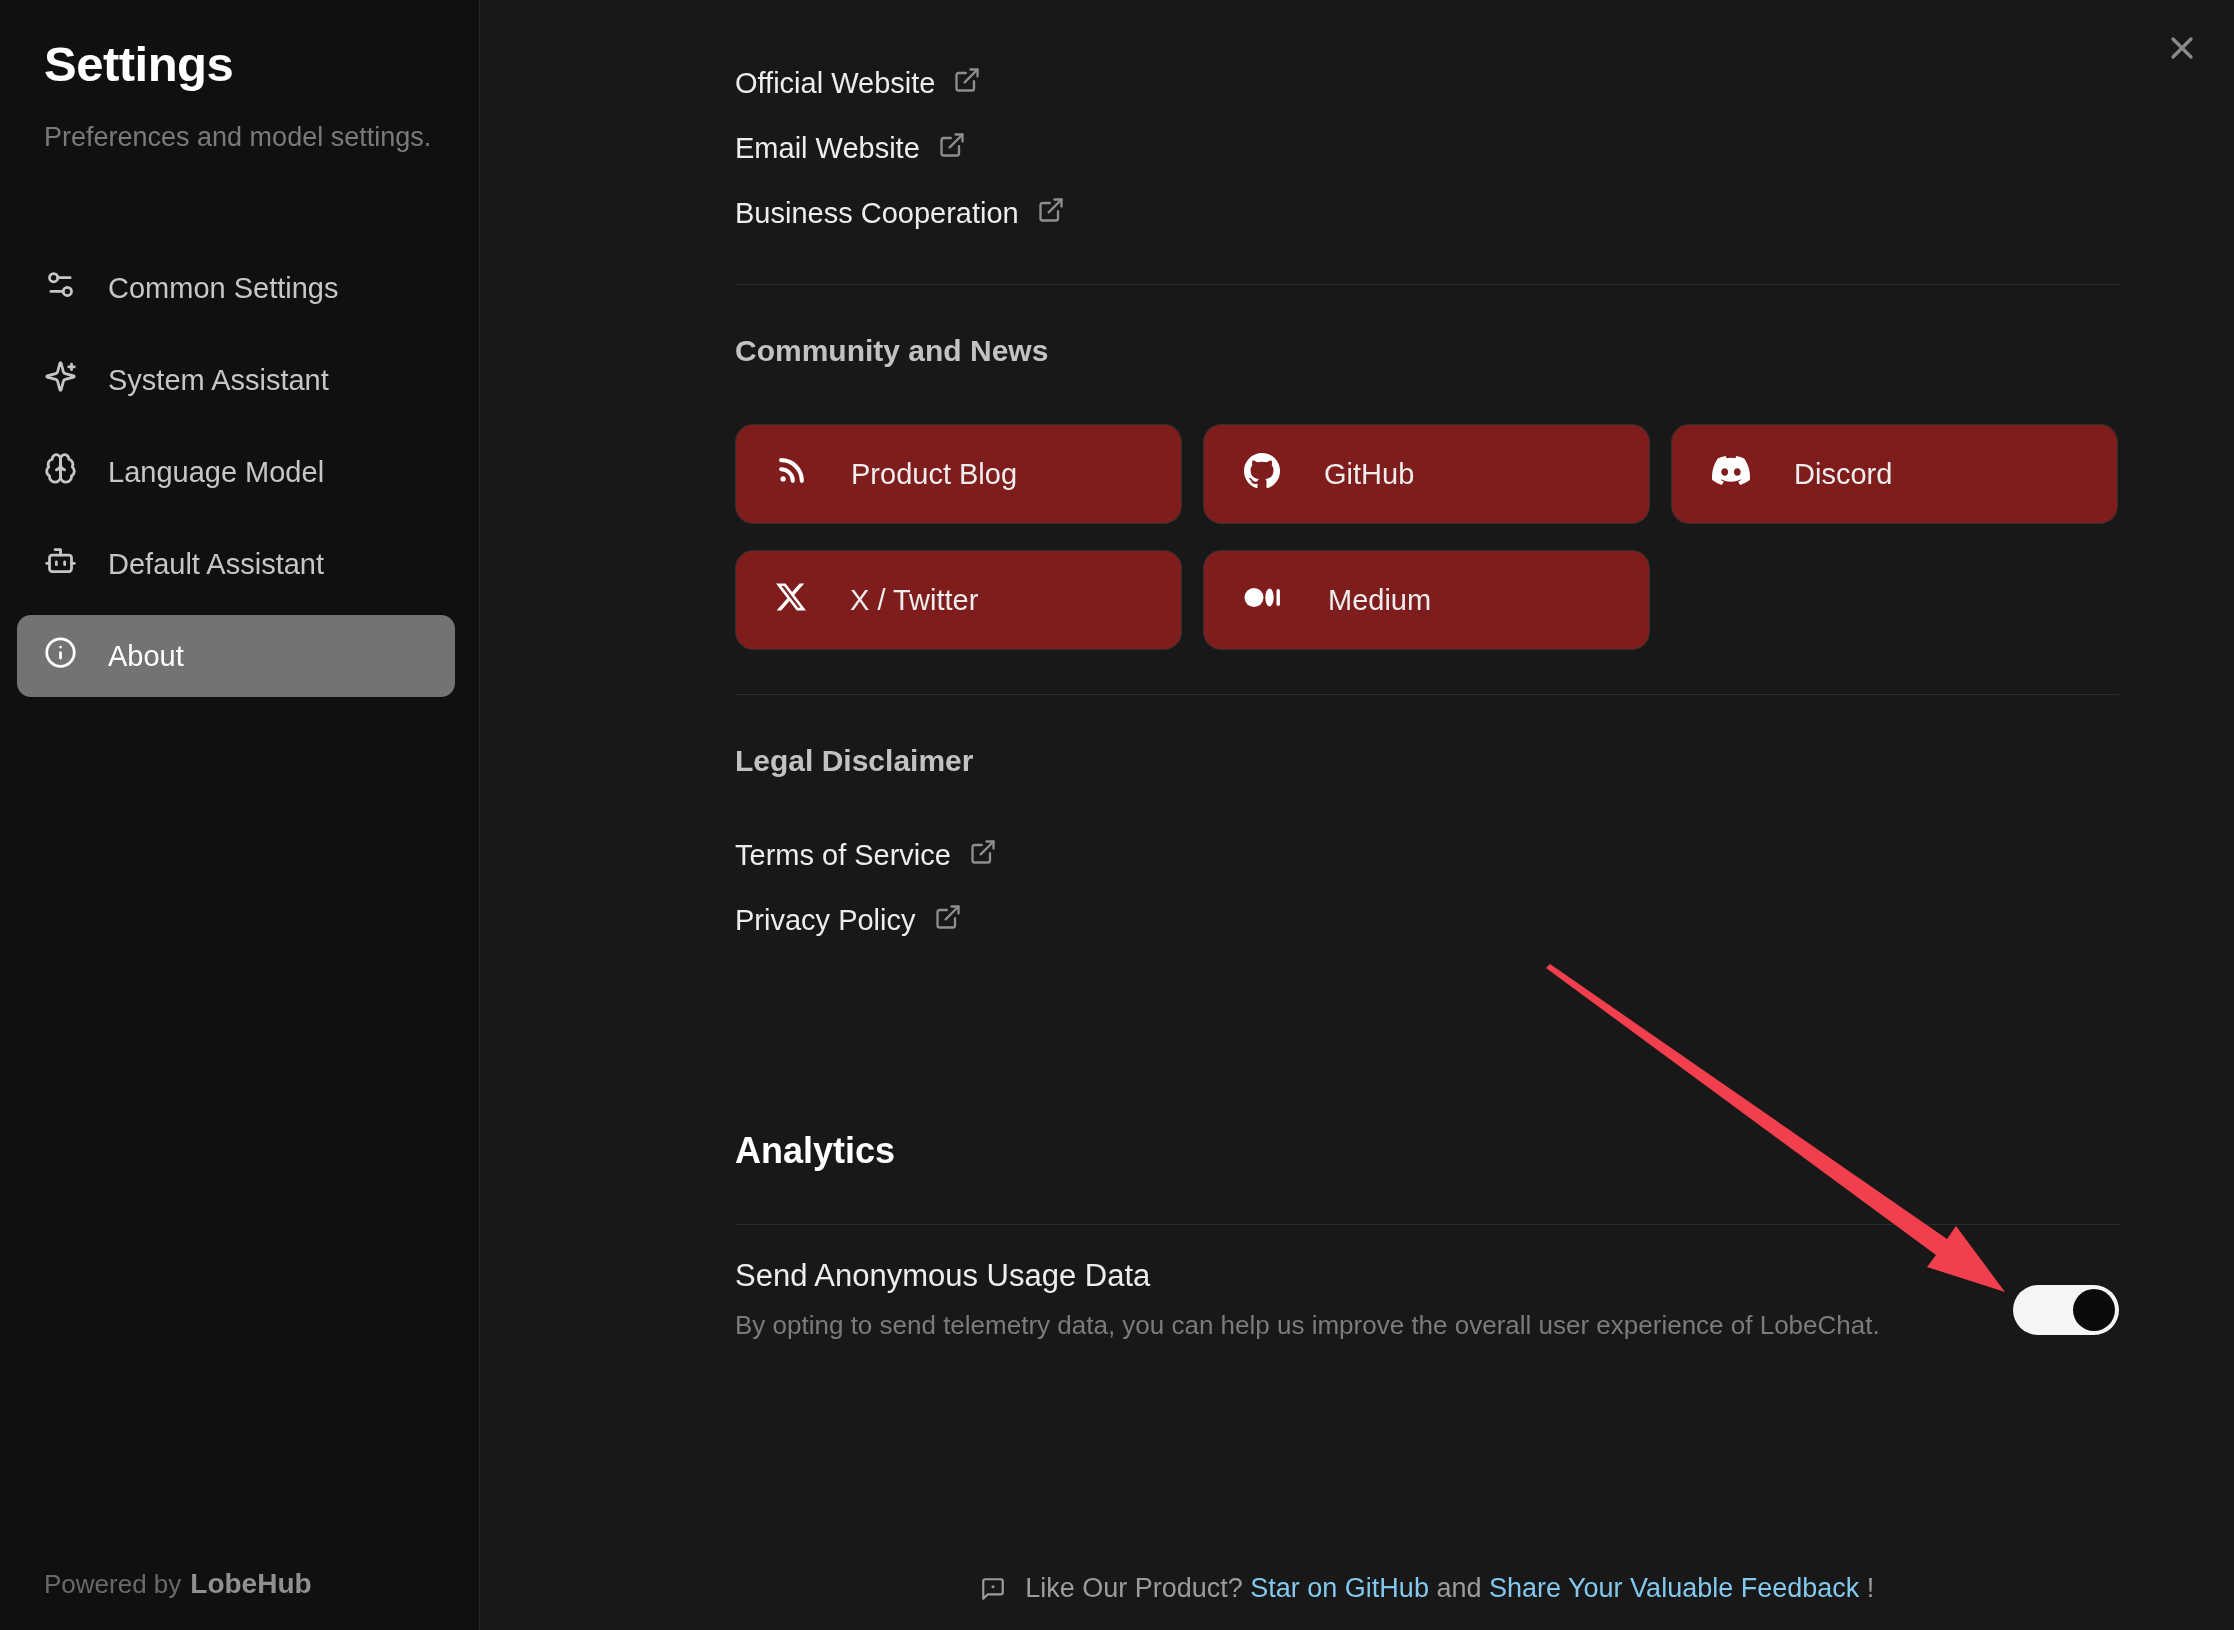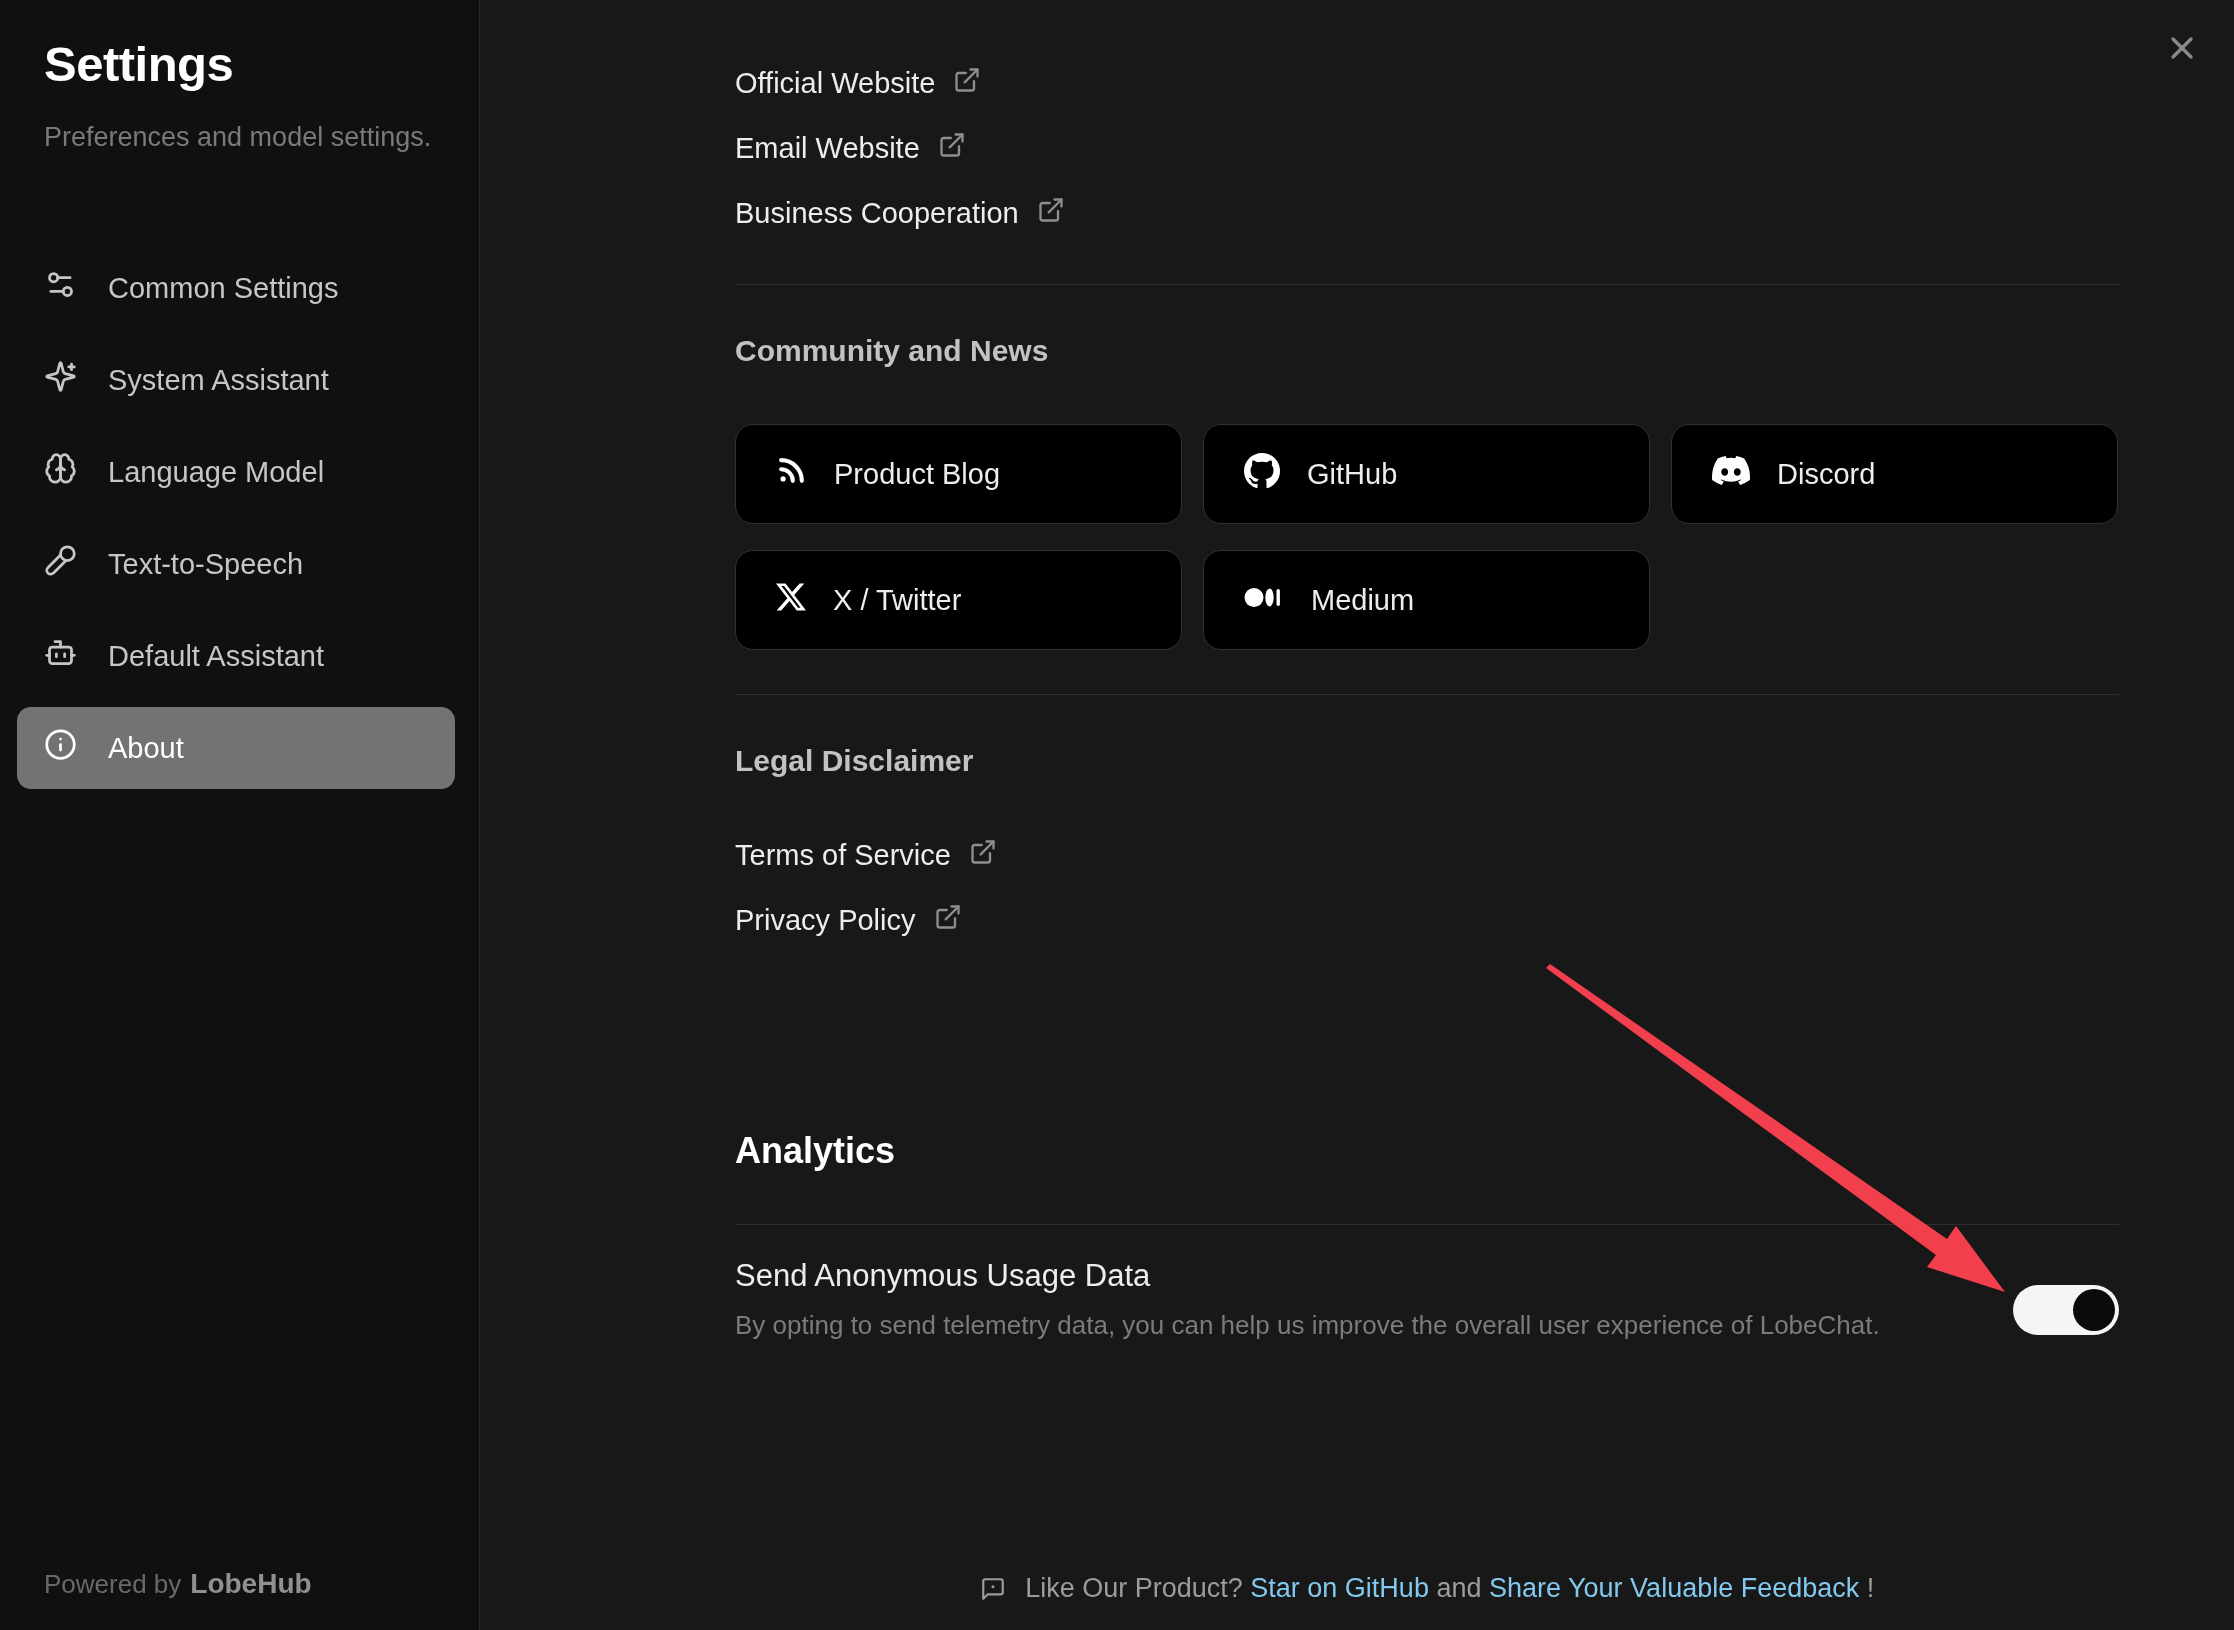--- a/index.html
+++ b/index.html
@@ -28,22 +28,22 @@
   #lr-ow{top:61px;} #lr-es{top:126px;} #lr-bc{top:191px;}
   #lr-tos{top:833px;} #lr-pp{top:898px;}
   .divider{position:absolute;left:0;width:100%;height:1px;background:#2d2d2d;}
   #div1{top:284px;} #div2{top:694px;} #div3{top:1224px;}
   .sec-heading{position:absolute;left:0;font-size:30px;font-weight:bold;color:#c2c2c2;}
   #h-community{top:334px;}
   #h-legal{top:744px;}
   #h-analytics{top:1130px;font-size:36px;color:#ffffff;text-align:center;}
   .btn-grid{position:absolute;top:424px;left:0;display:grid;
             grid-template-columns:repeat(3,447px);column-gap:21px;row-gap:26px;}
-  .cbtn{height:100px;background:#000000;border:1px solid #313131;border-radius:18px;
-        display:flex;align-items:center;padding:0 0 0 40px;gap:27px;color:#ededed;
+  .cbtn{height:100px;background:#7f1d1d;border:1px solid #313131;border-radius:18px;
+        display:flex;align-items:center;padding:0 0 0 40px;gap:44px;color:#ededed;
         font-size:29px;cursor:pointer;font-family:inherit;box-sizing:border-box;text-align:left;}
   .cbtn svg{flex:none;}
   .an-label{position:absolute;top:1258px;left:0;font-size:31px;color:#ededed;}
   .an-desc{position:absolute;top:1310px;left:0;font-size:26px;color:#7b7b7b;}
   .toggle{position:absolute;top:1285px;right:0;width:106px;height:50px;border-radius:25px;
           background:#f5f5f5;cursor:pointer;}
   .toggle .knob{position:absolute;top:4px;right:4px;width:42px;height:42px;border-radius:50%;background:#0b0b0b;}
   .page-footer{position:absolute;left:0;bottom:26px;width:100%;text-align:center;
                font-size:27px;color:#9c9c9c;white-space:nowrap;}
   .page-footer .lnk{color:#83c8ee;cursor:pointer;}
@@ -90,29 +90,20 @@
               <path d="M12 5a3 3 0 1 0-5.997.125 4 4 0 0 0-2.526 5.77 4 4 0 0 0 .556 6.588A4 4 0 1 0 12 18Z"></path>
               <path d="M12 5a3 3 0 1 1 5.997.125 4 4 0 0 1 2.526 5.77 4 4 0 0 1-.556 6.588A4 4 0 1 1 12 18Z"></path>
               <path d="M15 13a4.5 4.5 0 0 1-3-4 4.5 4.5 0 0 1-3 4"></path>
             </svg>
         </span>
         <span>Language Model</span>
       </div>
       <div class="menu-item">
         <span>
           <svg viewBox="0 0 24 24" fill="none" stroke="currentColor" stroke-width="2" stroke-linecap="round" stroke-linejoin="round">
-              <path d="m12 8-9.04 9.06a2.82 2.82 0 1 0 3.98 3.98L16 12"></path>
-              <circle cx="17" cy="7" r="5"></circle>
-            </svg>
-        </span>
-        <span>Text-to-Speech</span>
-      </div>
-      <div class="menu-item">
-        <span>
-          <svg viewBox="0 0 24 24" fill="none" stroke="currentColor" stroke-width="2" stroke-linecap="round" stroke-linejoin="round">
               <path d="M12 8V4H8"></path>
               <rect width="16" height="12" x="4" y="8" rx="2"></rect>
               <path d="M2 14h2"></path>
               <path d="M20 14h2"></path>
               <path d="M15 13v2"></path>
               <path d="M9 13v2"></path>
             </svg>
         </span>
         <span>Default Assistant</span>
       </div>

